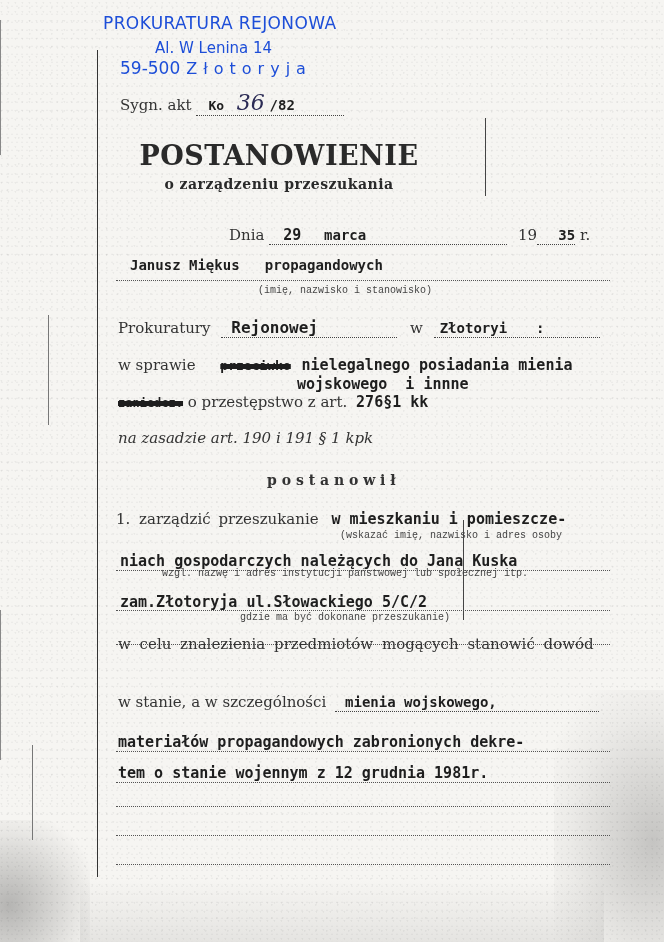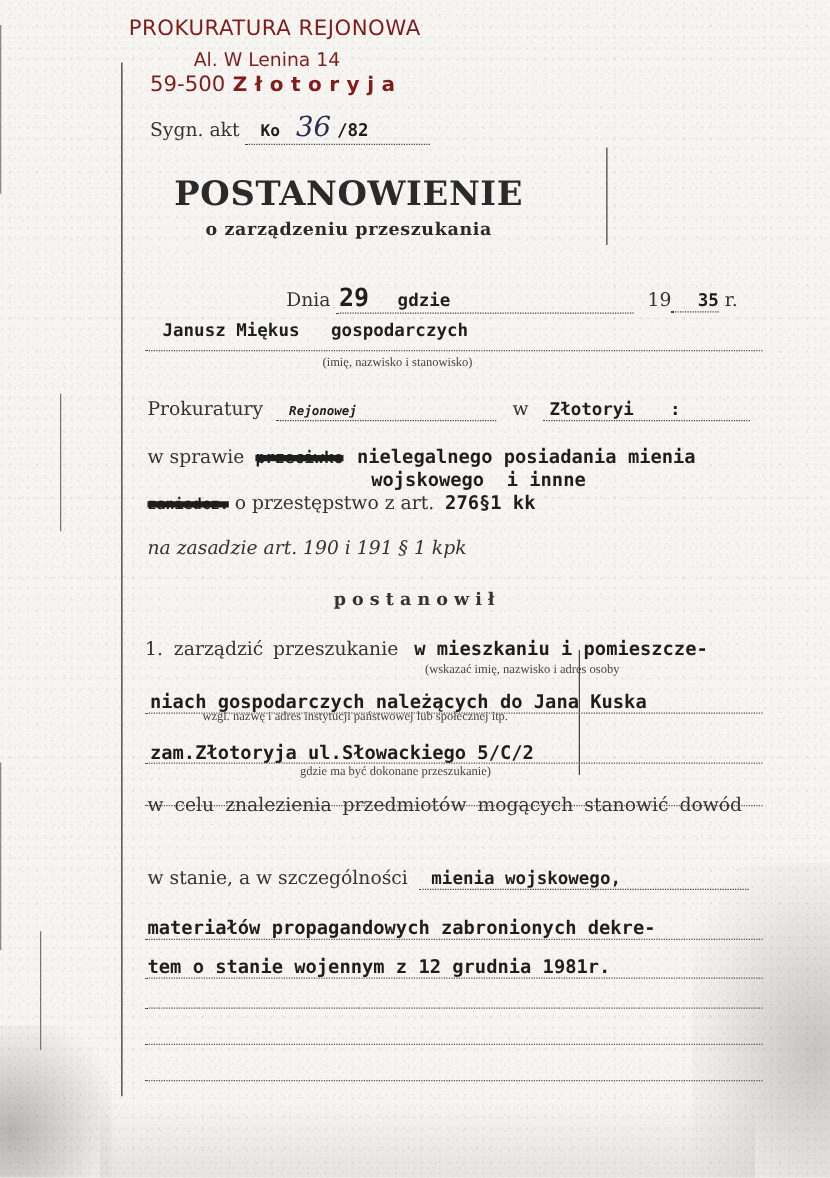--- a/index.html
+++ b/index.html
@@ -26,30 +26,30 @@
     background: radial-gradient(ellipse at 90% 60%, rgba(70,70,70,0.28), rgba(70,70,70,0.06) 60%, transparent 85%);
   }
   .smudge-bottom {
     position: absolute; left: 80px; right: 60px; top: 880px; height: 62px;
     background: linear-gradient(to bottom, transparent, rgba(80,80,80,0.10));
   }
   .vline { position: absolute; background: #333; width: 1.3px; }
   .vline.light { background: #777; width: 1px; }
   .abs { position: absolute; white-space: nowrap; }
 
-  .stamp { font-family: "DejaVu Sans", sans-serif; color: #7f1d1d; }
+  .stamp { font-family: "DejaVu Sans", sans-serif; color: #1d4ed8; }
   .stamp-1 { left: 103px; top: 13px; font-size: 17px; letter-spacing: 0.4px; }
   .stamp-2 { left: 155px; top: 39px; font-size: 15px; }
   .stamp-3 { left: 120px; top: 58px; font-size: 17px; }
-  .stamp-3 .city { font-weight: bold; letter-spacing: 6px; font-size: 16px; margin-left: 6px; }
+  .stamp-3 .city { font-weight: normal; letter-spacing: 6px; font-size: 16px; margin-left: 6px; }
 
   .typed { font-family: "DejaVu Sans Mono", monospace; font-weight: bold; color: #1e1e1e; }
   .hand { font-family: "DejaVu Serif", serif; font-style: italic; color: #2b2b55; }
   .label { font-size: 15px; color: #333; }
-  .small { font-size: 10px; color: #444; font-family: Liberation Serif, serif; text-align: center; }
+  .small { font-size: 10px; color: #444; font-family: Liberation Mono, monospace; text-align: center; }
   .dots { border-bottom: 1.5px dotted #444; display: inline-block; }
 
   .title { left: 0; width: 558px; text-align: center; }
   .title-main { top: 140px; font-size: 27px; font-weight: bold; letter-spacing: 0.5px; }
   .title-sub { top: 176px; font-size: 14px; font-weight: bold; letter-spacing: 0.5px; }
 
   .hline { position: absolute; border-bottom: 1.5px dotted #555; height: 0; }
 </style>
 </head>
 <body>
@@ -81,46 +81,46 @@
     <span class="typed" style="font-size:14px;">/82</span>
   </span>
 </div>
 
 <div class="abs title title-main">POSTANOWIENIE</div>
 <div class="abs title title-sub">o zarządzeniu przeszukania</div>
 
 <div class="abs label" style="left:229px; top:226px;">
   <span>Dnia</span>
   <span class="dots" style="width:238px;">
-    <span class="typed" style="font-size:20px; margin-left:2px;">29</span>
-    <span class="typed" style="font-size:14px; margin-left:18px;">gdzie</span>
+    <span class="typed" style="font-size:15px; margin-left:14px;">29</span>
+    <span class="typed" style="font-size:14px; margin-left:18px;">marca</span>
   </span>
   <span style="margin-left:6px;">19</span><span class="dots" style="width:38px; text-align:right;"><span class="typed" style="font-size:14px;">35</span></span>
   <span>r.</span>
 </div>
 
-<div class="abs typed" style="left:130px; top:257px; font-size:14px; white-space:pre;">Janusz Miękus   gospodarczych</div>
+<div class="abs typed" style="left:130px; top:257px; font-size:14px; white-space:pre;">Janusz Miękus   propagandowych</div>
 <div class="hline" style="left:116px; top:280px; width:494px;"></div>
 <div class="abs small" style="left:258px; top:285px;">(imię, nazwisko i stanowisko)</div>
 
 <div class="abs label" style="left:118px; top:318px;">
   <span>Prokuratury</span>
   <span class="dots" style="width:176px; margin-left:6px;">
-    <span class="typed" style="font-size:10px; margin-left:10px;font-style:italic;">Rejonowej</span>
+    <span class="typed" style="font-size:16px; margin-left:10px;">Rejonowej</span>
   </span>
   <span style="margin-left:8px;">w</span>
   <span class="dots" style="width:166px; margin-left:6px;">
     <span class="typed" style="font-size:14px; margin-left:6px;">Złotoryi</span>
     <span class="typed" style="font-size:14px; margin-left:24px;">:</span>
   </span>
 </div>
 
 <div class="abs label" style="left:118px; top:356px;">
   <span>w sprawie</span>
-  <span class="typed" style="font-size:13px; margin-left:4px; text-decoration:line-through; text-decoration-thickness:5px;">przeciwko</span>
+  <span class="typed" style="font-size:13px; margin-left:20px; text-decoration:line-through; text-decoration-thickness:5px;">przeciwko</span>
   <span class="typed" style="font-size:15px; margin-left:6px;">nielegalnego posiadania mienia</span>
 </div>
 <div class="abs typed" style="left:297px; top:375px; font-size:15px; white-space:pre;">wojskowego  i innne</div>
 <div class="abs label" style="left:118px; top:393px;">
   <span class="typed" style="font-size:12px; text-decoration:line-through; text-decoration-thickness:5px;text-align:center;">zaniedcz.</span>
   <span>o przestępstwo z art.</span>
   <span class="typed" style="font-size:15px; margin-left:4px;">276§1 kk</span>
 </div>
 
 <div class="abs label" style="left:118px; top:429px;font-style:italic;">na zasadzie art. 190 i 191 § 1 kpk</div>

